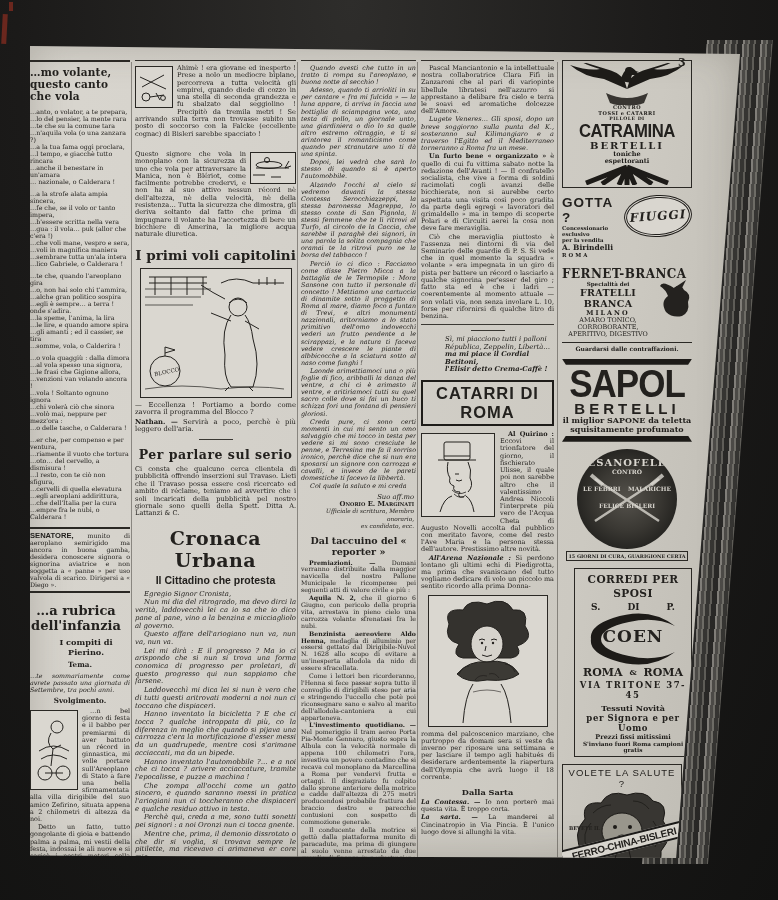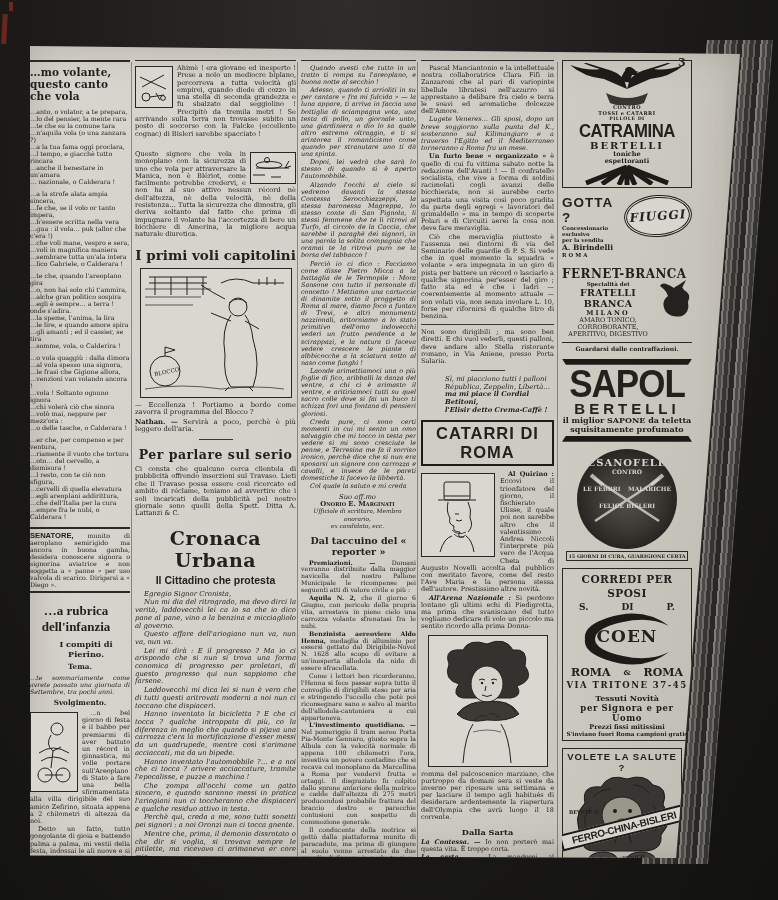--- a/index.html
+++ b/index.html
@@ -35,39 +35,39 @@
   .body-t{font-size:6.4px;line-height:7.2px;text-align:justify;}
   .body-t p{text-indent:8px;margin:0 0 1px 0;}
   .ital{font-style:italic;}
   .letter{font-size:6.9px;line-height:7.7px;font-style:italic;text-align:justify;}
   .letter p{text-indent:9px;margin:0 0 1px 0;}
   .poem{font-size:6.3px;line-height:7px;margin-bottom:5px;}
   .poem-head{font-size:10.5px;font-weight:bold;margin:4px 0 6px 0;letter-spacing:.2px;}
   .senatore{border-top:2px solid #2a2824;border-bottom:2px solid #2a2824;padding:3px 0;margin:7px 0;
     font-size:6.3px;line-height:7px;text-align:justify;}
   .senatore b{font-size:7.6px;font-family:"Liberation Sans",sans-serif;}
-  .rubrica-head{font-size:13px;font-weight:bold;margin:10px 8px 4px 0;text-align:center;font-family:Liberation Serif, serif;}
+  .rubrica-head{font-size:13px;font-weight:bold;margin:10px 8px 4px 0;text-align:center;}
   .b8{font-size:8.2px;font-weight:bold;margin:3px 0;padding-left:12px;}
   .b7{font-size:7.2px;font-weight:bold;margin:3px 0;}
   .tema{font-size:6.3px;font-style:italic;text-align:justify;margin:2px 0 3px 0;}
   .sig{font-size:6.8px;}
   .smallcaps{font-variant:small-caps;font-weight:bold;}
   .frame{border:1.4px solid #2a2824;background:#dad7d0;}
   .mini{float:left;width:36px;height:40px;margin:1px 4px 1px 0;}
   .mini.rightside{float:right;margin:1px 0 1px 4px;}
   .headline{font-size:13.5px;font-weight:bold;text-align:center;margin:8px 0 5px 0;}
   .bigcartoon{width:150px;height:128px;margin:0 auto 4px auto;position:relative;}
   .caption{font-size:6.8px;line-height:7.6px;text-align:justify;}
   .serio-head{font-size:12.5px;font-weight:bold;text-align:center;margin:7px 0 4px 0;letter-spacing:.5px;}
   .cronaca-head{font-size:19px;font-weight:bold;text-align:center;margin:9px 0 3px 0;letter-spacing:.5px;}
   .protesta-head{font-family:"Liberation Sans",sans-serif;font-size:10.5px;font-weight:bold;text-align:center;margin:2px 0 5px 0;}
   .col3 .body-t{font-size:6.2px;line-height:6.9px;}
   .col3 .letter{font-size:6.4px;line-height:7.1px;}
   .tacc-head{font-size:9.5px;font-weight:bold;text-align:center;margin:2px 0 3px 0;}
-  .sigblock{margin:3px 2px 4px 0;text-align:center;}
+  .sigblock{margin:3px 2px 4px 0;}
   .sigblock div{line-height:7.4px;}
   .verse{font-size:6.8px;line-height:7.6px;font-style:italic;margin:5px 0 5px 24px;}
   .verse div:nth-child(3),.verse div:nth-child(4){font-weight:bold;}
   .teatri-box{border:2px solid #1e1c19;padding:2px 0;margin:6px 0 5px 0;text-align:center;
     font-size:16.5px;font-weight:bold;letter-spacing:1px;font-family:"Liberation Sans",sans-serif;}
   .portrait{float:left;width:72px;height:82px;margin:2px 5px 1px 0;}
   .woman{width:118px;height:130px;margin:4px auto;}
   .sarta-head{font-size:8.2px;font-weight:bold;text-align:center;margin:6px 0 2px 0;}
   .sarta-line{font-size:6.4px;line-height:7.2px;text-align:justify;margin-bottom:1px;}
   
@@ -98,33 +98,33 @@
     letter-spacing:-1px;transform:scaleY(1.12);line-height:34px;}
   .sapol-brand{font-family:"Liberation Sans",sans-serif;font-size:15px;font-weight:bold;text-align:center;letter-spacing:4px;line-height:15px;}
   .sapol-t{font-size:8px;font-weight:bold;text-align:center;line-height:9px;}
   .esan{width:100px;height:100px;border-radius:50%;margin:2px auto 2px auto;position:relative;
     background:radial-gradient(circle,#55524c 0%,#3a3833 45%,#23221f 75%,#1b1a18 100%);
     color:#d9d6cf;text-align:center;overflow:hidden;}
   .esan-name{font-size:10px;font-weight:bold;letter-spacing:1px;margin-top:8px;}
   .esan-t{font-size:6px;font-weight:bold;line-height:7px;}
   .esan-mid{display:flex;justify-content:space-between;padding:0 6px;font-size:6px;font-weight:bold;margin:10px 0;}
   .esan-cap{border:1px solid #2a2824;font-size:4.9px;font-weight:bold;text-align:center;padding:1px 0;margin:2px 4px;}
-  .coen{padding:3px 2px;text-align:center;}
+  .coen{padding:3px 2px;text-align:center;margin-left:12px;}
   .coen-title{font-size:11.5px;font-weight:bold;letter-spacing:.5px;transform:scaleX(.92);}
   .coen-sdp{display:flex;justify-content:space-between;padding:0 14px;font-size:9px;font-weight:bold;margin-top:2px;}
   .coen-logo{position:relative;width:96px;height:54px;margin:0 auto;}
   .coen-name{position:absolute;left:0;top:14px;width:100%;text-align:center;font-size:17px;font-weight:bold;letter-spacing:1px;}
   .coen-roma{display:flex;justify-content:space-between;align-items:center;padding:0 6px;font-size:11px;font-weight:bold;}
   .coen-addr{font-size:8.5px;font-weight:bold;letter-spacing:1.5px;margin:1px 0 3px 0;}
   .coen-t1{font-size:8px;font-weight:bold;}
   .coen-t2{font-size:8.5px;font-weight:bold;letter-spacing:.6px;}
   .coen-t3{font-size:6.5px;font-weight:bold;}
   .coen-t4{font-size:5.8px;font-weight:bold;}
   .bisleri{width:114px;padding:2px;}
-  .bis-title{font-size:9.5px;font-weight:bold;text-align:center;letter-spacing:1px;font-family:"Liberation Sans",sans-serif;}
+  .bis-title{font-size:9.5px;font-weight:normal;text-align:center;letter-spacing:1px;font-family:"Liberation Sans",sans-serif;}
   .lionwrap{position:relative;width:110px;height:96px;margin:0 auto;}
   .banner{position:absolute;left:-8px;top:46px;width:126px;transform:rotate(-14deg);
     border:2px solid #1b1a18;background:#d8d5ce;text-align:center;font-size:10px;font-weight:bold;
     font-family:"Liberation Sans",sans-serif;letter-spacing:-.3px;padding:1px 0;}
   .bevete{position:absolute;left:2px;top:36px;font-size:5px;font-weight:bold;}
   .tonico{position:absolute;left:24px;top:82px;font-size:4.9px;font-weight:bold;text-align:center;line-height:5.5px;transform:rotate(-6deg);}
   svg{display:block;}
   .sk{stroke:#24221f;fill:none;stroke-width:1;}
 </style>
 </head>
@@ -323,21 +323,20 @@
       <div class="body-t" style="font-size:6.5px;line-height:7.2px;">
         <p>Pascal Manciantonio e la intellettuale nostra collaboratrice Clara Fifì in Zanzaroni che al pari di variopinte libellule libratesi nell'azzurro si apprestano a delibare fra cielo e terra le soavi ed aromatiche dolcezze dell'Amore.</p>
         <p class="ital">Lugete Veneres… Gli sposi, dopo un breve soggiorno sulla punta del K., sosteranno sul Kilimangiaro e a traverso l'Egitto ed il Mediterraneo torneranno a Roma fra un mese.</p>
         <p>
           <b>Un furto bene « organizzato »</b>
           <span>è quello di cui fu vittima sabato notte la redazione dell'Avanti ! — Il confratello socialista, che vive a forma di soldini racimolati cogli avanzi delle bicchierate, non si aurebbe certo aspettata una visita così poco gradita da parte degli egregi « lavoratori del grimaldello » ma in tempo di scoperte Polari e di Circuiti aerei la cosa non deve fare meraviglia.</span>
         </p>
         <p>Ciò che meraviglia piuttosto è l'assenza nei dintorni di via del Seminario delle guardie di P. S. Si vede che in quel momento la squadra « volante » era impegnata in un giro di pista per battere un récord o lasciarlo a qualche signorina per'esser del giro ; fatto sta ed è che i ladri — coerentemente al momento attuale — son volati via, non senza involare L. 10, forse per rifornirsi di qualche litro di benzina.</p>
       </div>
       <div class="hr"></div>
-      <p class="body-t" style="font-size:6.5px;line-height:7.2px;">Non sono dirigibili ; ma sono ben diretti. E chi vuol vederli, questi palloni, deve andare allo Stella ristorante romano, in Via Aniene, presso Porta Salaria.</p>
       <div class="hr-short"></div>
       <div class="verse">
           <div>Sì, mi piacciono tutti i palloni</div>
           <div>Républica, Zeppelin, Libertà…</div>
           <div>ma mi piace il Cordial Betitoni,</div>
           <div>l'Elisir detto Crema-Caffè !</div>
         </div>
       <div class="teatri-box">CATARRI DI ROMA</div>
       <div class="body-t" style="font-size:6.5px;line-height:7.2px;">
         <span class="portrait frame" style="display:block;float:left;">

